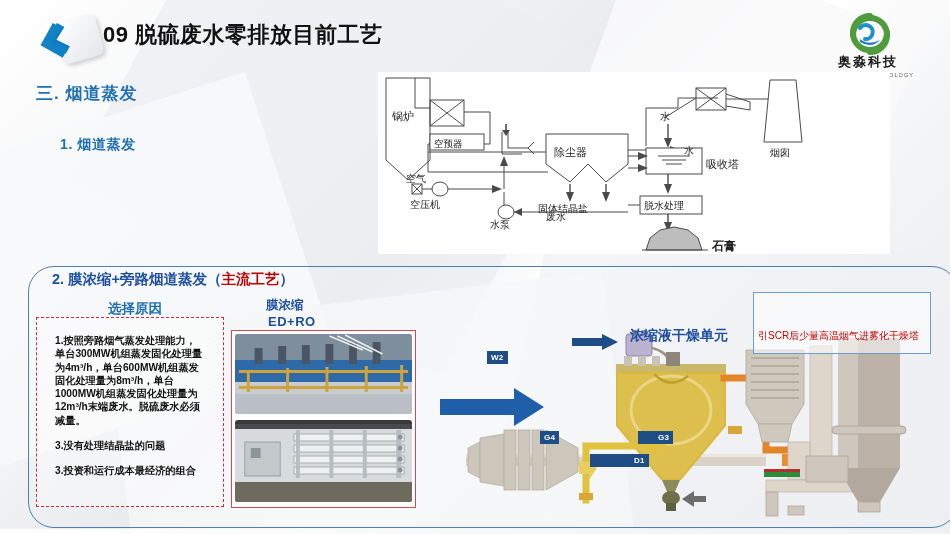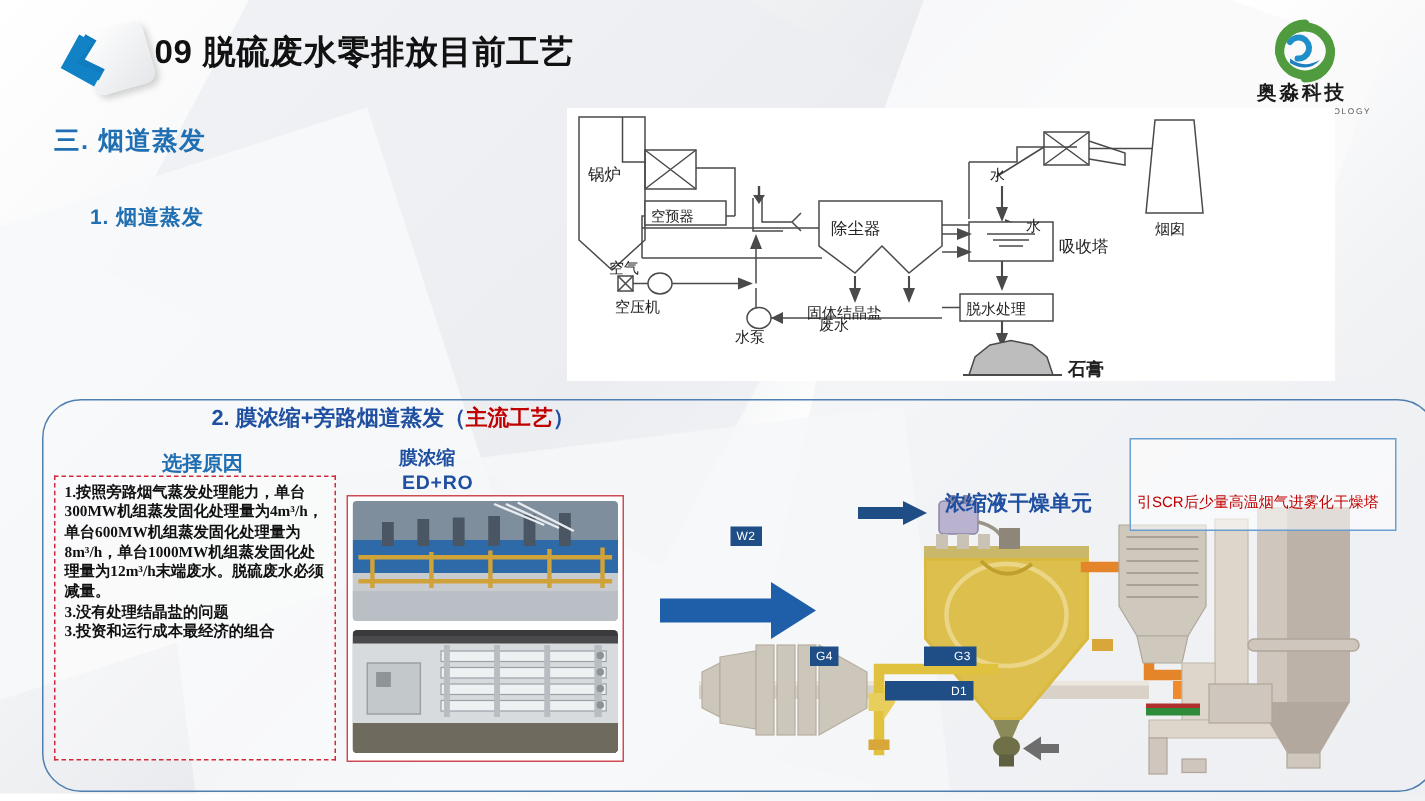--- a/index.html
+++ b/index.html
@@ -60,36 +60,36 @@
   .flowbox { position:absolute; left:378px; top:72px; width:512px; height:182px; background:#fff;text-decoration:underline; }
   .flowbox svg { display:block; }
 
   
   .panel {
     position:absolute; left:28px; top:266px; width:930px; height:262px;
     border:1.6px solid #4f7fb0; border-radius:26px; background:transparent;
   }
   .sec-head {
     position:absolute; left:52px; top:270px; width:420px;
-    font-size:14.5px; font-weight:bold; color:#1f4fa0; line-height:1.35;text-align:center;
+    font-size:14.5px; font-weight:bold; color:#1f4fa0; line-height:1.35;
   }
   .sec-head .red { color:#c00000; }
   .sec-sub {
     position:absolute; left:60px; top:300px; font-size:13.5px; font-weight:bold;
     color:#1f6fb2;
     margin-left:48px;
   }
 
   .reasons {
     position:absolute; left:36px; top:317px; width:188px; height:190px;
     border:1.4px dashed #d02a3a; padding:4px 5px 3px 6px;
     font-size:10.2px; line-height:1.30; color:#111; font-weight:bold;
     background:rgba(255,255,255,.35);
   }
-  .reasons p { margin:0;font-family:Liberation Serif, serif; }
+  .reasons p { margin:12px; }
 
   .photo-label-1 { position:absolute; left:266px; top:297px; font-size:12.5px;
                    font-weight:bold; color:#1f4fa0;font-family:Liberation Mono, monospace; }
   .photo-label-2 { position:absolute; left:268px; top:314px; font-size:13px;
                    font-weight:bold; color:#1f4fa0; letter-spacing:.5px; }
   .photos { position:absolute; left:231px; top:330px; width:185px; height:178px;
             border:1.3px solid #d04a52; background:#fff; padding:3px; }
   .ph { width:100%; border-radius:3px; overflow:hidden; }
   .ph1 { height:80px; margin-bottom:6px; }
   .ph2 { height:82px; }
@@ -108,21 +108,21 @@
   .scr-text {
     position:absolute; left:758px; top:296px; width:185px;
     font-size:10px; font-weight:normal; color:#c00000; line-height:1.55;margin-top:32px;
   }
 
   .proc { position:absolute; left:466px; top:330px; width:470px; height:195px; }
   .proc svg { display:block; }
 
   .tag {
     position:absolute; background:#1f4e87; color:#fff; font-size:8px;
-    font-weight:normal; padding:2px 4px; letter-spacing:.3px;text-align:center;
+    font-weight:bold; padding:2px 4px; letter-spacing:.3px;text-align:center;
   }
   .bottom-strip { position:absolute; left:0; bottom:0; width:950px; height:5px;
                   background:linear-gradient(90deg,#ffffff,#f0f1f3); }
 </style>
 </head>
 <body>
 
 <div id="slide">
 
   <div class="facet f1"></div>
@@ -419,21 +419,21 @@
         <rect x="322" y="176" width="16" height="9"></rect>
         <rect x="392" y="172" width="22" height="10"></rect>
       </g>
 
       <path d="M240 166 L228 166 L228 161 L216 169 L228 177 L228 172 L240 172 Z" fill="#6d6d6d"></path>
     </svg>
   </div>
 
   <div class="tag" style="left:487px; top:351px;">W2</div>
   <div class="tag" style="left:540px; top:431px;">G4</div>
-  <div class="tag" style="left:616px; top:431px;padding-left:20px;">G3</div>
+  <div class="tag" style="left:638px; top:431px;padding-left:20px;">G3</div>
   <div class="tag" style="left:590px; top:454px;padding-left:44px;">D1</div>
 
   <div class="unit-label">浓缩液干燥单元</div>
 
   <div class="scr-box"></div>
   <div class="scr-text">引SCR后少量高温烟气进雾化干燥塔</div>
 
   <div class="bottom-strip"></div>
 </div>
 

